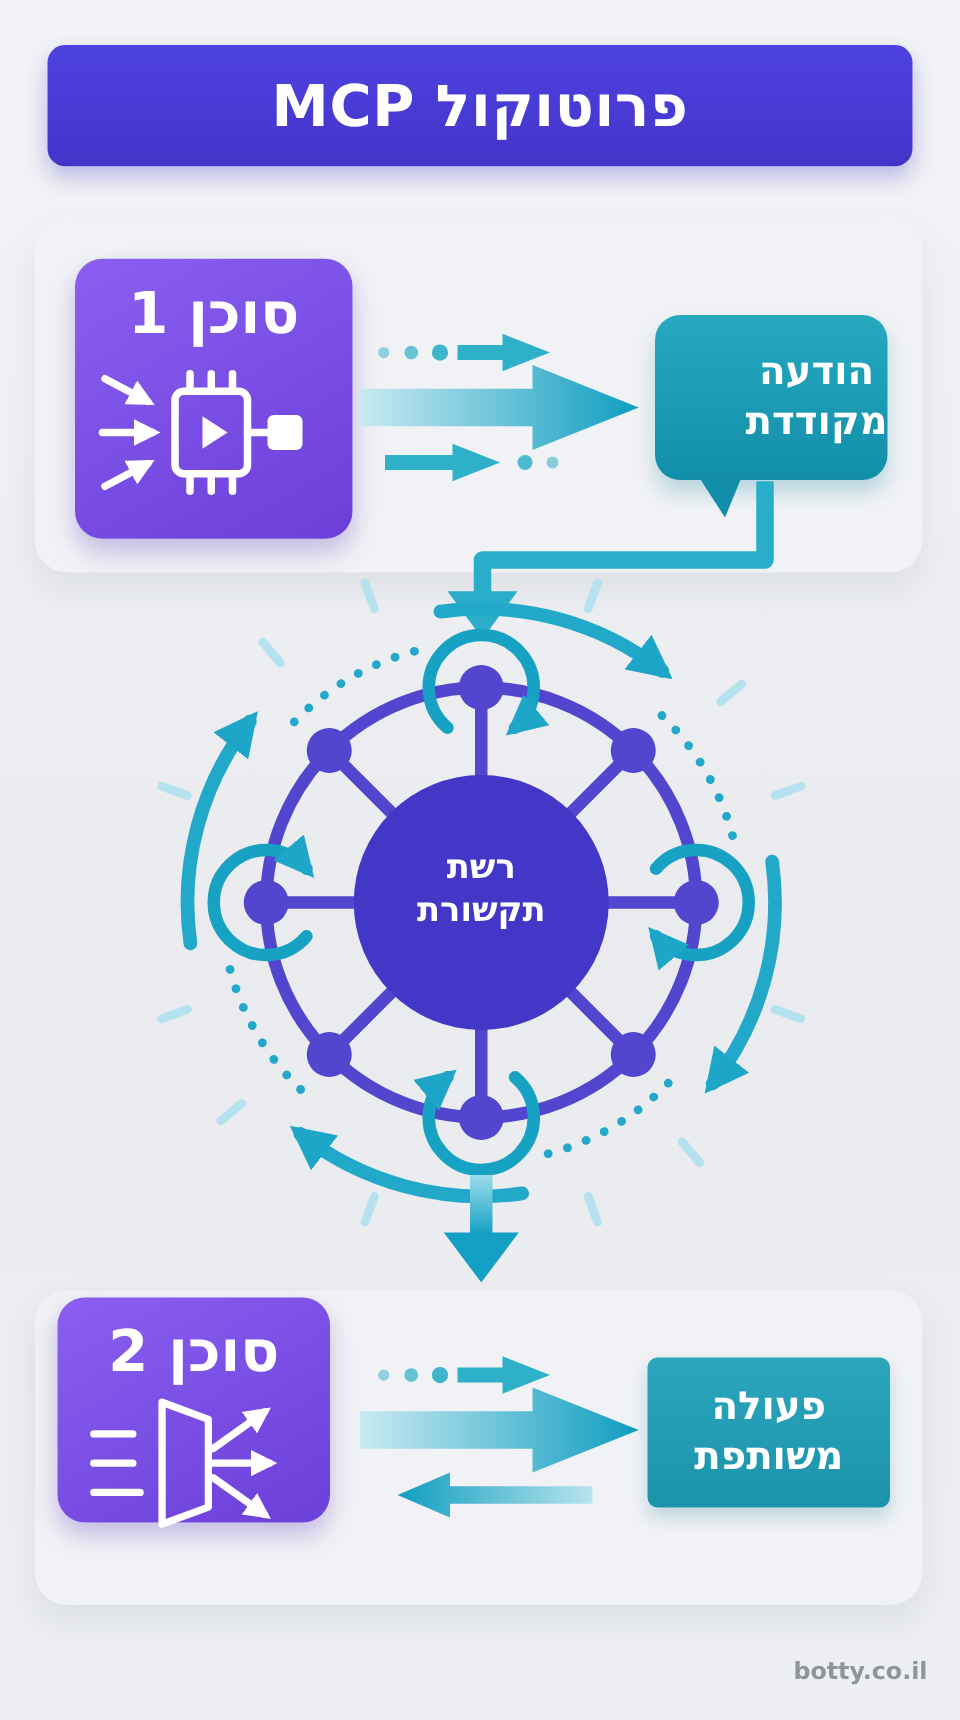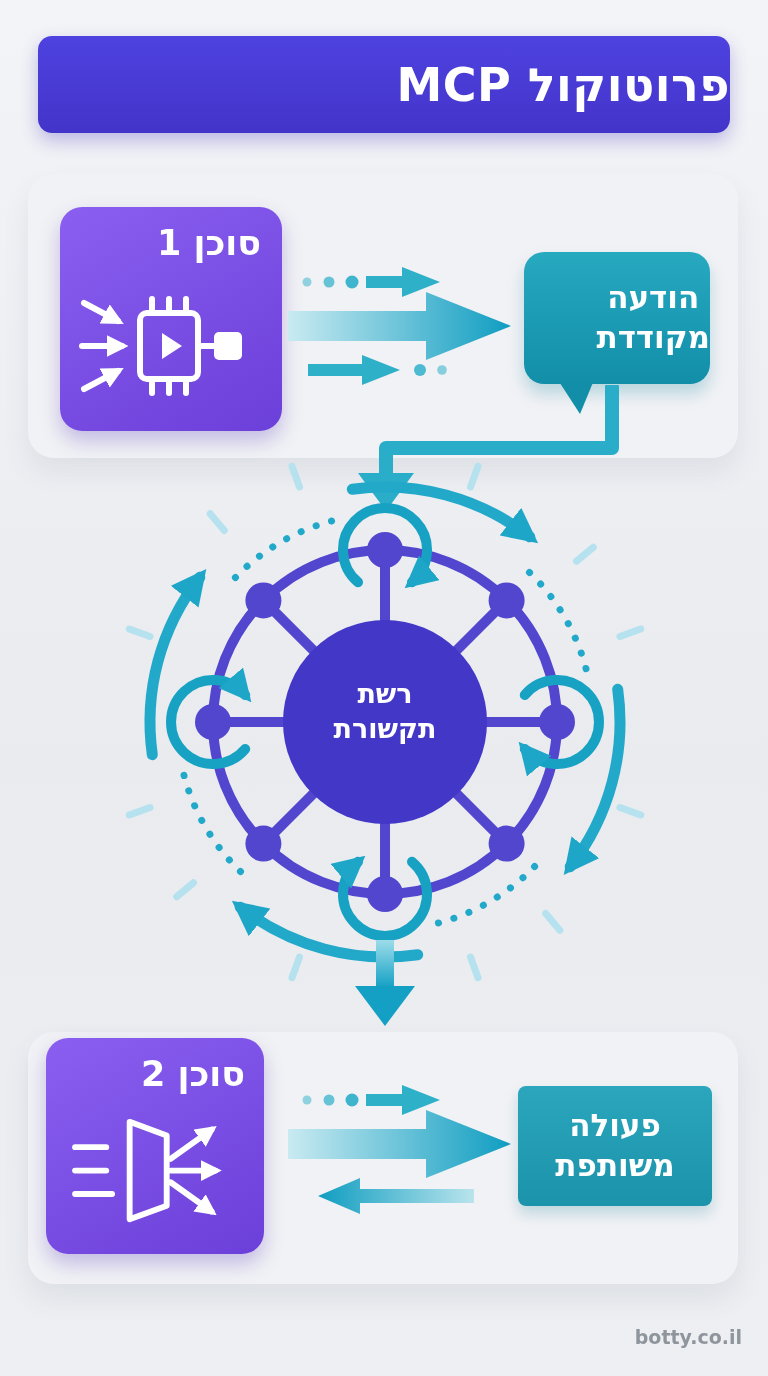--- a/index.html
+++ b/index.html
@@ -5,35 +5,35 @@
   * { margin:0; padding:0; box-sizing:border-box; }
   html,body { background:#ffffff; }
   body { font-family:"DejaVu Sans","Liberation Sans",sans-serif; }
   .page { position:relative; width:768px; height:1376px; overflow:hidden;
           background:linear-gradient(180deg,#f3f4f7 0%,#e9ebef 55%,#edeff2 100%); }
   .abs { position:absolute; }
 
   .banner { left:38px; top:36px; width:692px; height:97px; border-radius:14px;
             background:linear-gradient(180deg,#4e42e0 0%,#4334c9 100%);
             box-shadow:0 8px 18px rgba(62,50,190,.30);
-            display:flex; align-items:center; justify-content:flex-start; }
+            display:flex; align-items:center; justify-content:center; }
   .banner h1 { color:#fff; font-size:46px; font-weight:700; letter-spacing:.5px; }
 
   .card { background:#f1f2f5; border-radius:26px;
           box-shadow:0 14px 26px rgba(90,100,120,.10); }
   .card1 { left:28px; top:174px; width:710px; height:284px; }
   .card2 { left:28px; top:1032px; width:710px; height:252px; }
 
   .tile { border-radius:22px;
           background:linear-gradient(150deg,#8a5ff0 0%,#6b3fd9 100%);
           box-shadow:0 10px 20px rgba(90,60,190,.30); }
   .tile1 { left:60px; top:207px; width:222px; height:224px; }
-  .tile2 { left:46px; top:1038px; width:218px; height:216px; }
+  .tile2 { left:46px; top:1038px; width:218px; height:180px; }
   .tile-label { left:0; top:16px; width:100%; text-align:center; color:#fff;
-                font-size:35px; font-weight:700;margin-left:38px; }
+                font-size:46px; font-weight:700; }
 
   .bubble { left:524px; top:252px; width:186px; height:132px; border-radius:20px;
             background:linear-gradient(180deg,#27a9c0 0%,#128ea9 100%);
             box-shadow:0 10px 16px rgba(18,130,160,.25);
             display:flex; align-items:center; justify-content:flex-start; }
   .bubble-tail { left:34px; bottom:-30px; width:0; height:0;
                  border-left:22px solid transparent; border-right:14px solid transparent;
                  border-top:34px solid #128ea9; }
 
   .wtext { color:#fff; font-weight:700; text-align:center; white-space:pre-line; }

